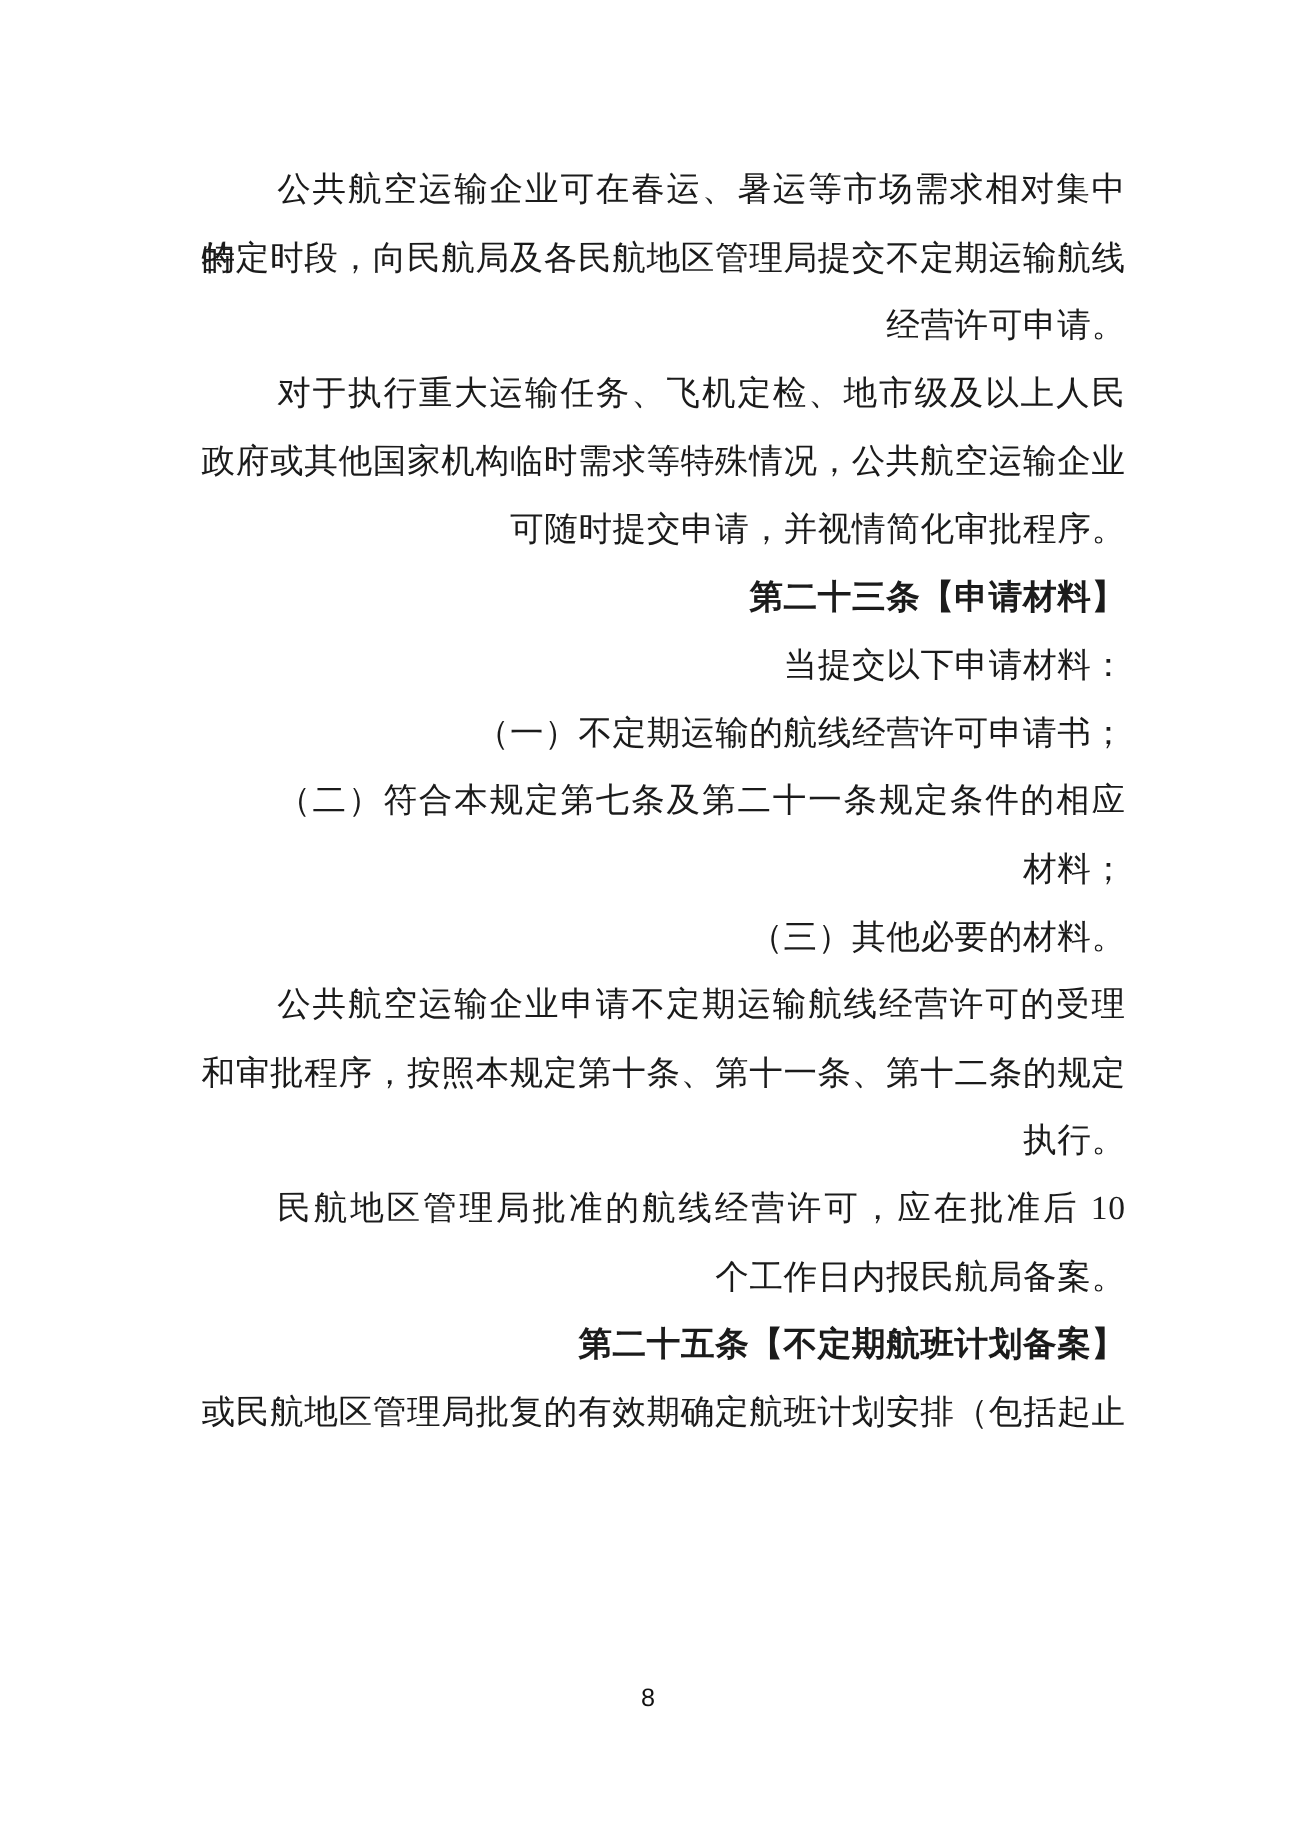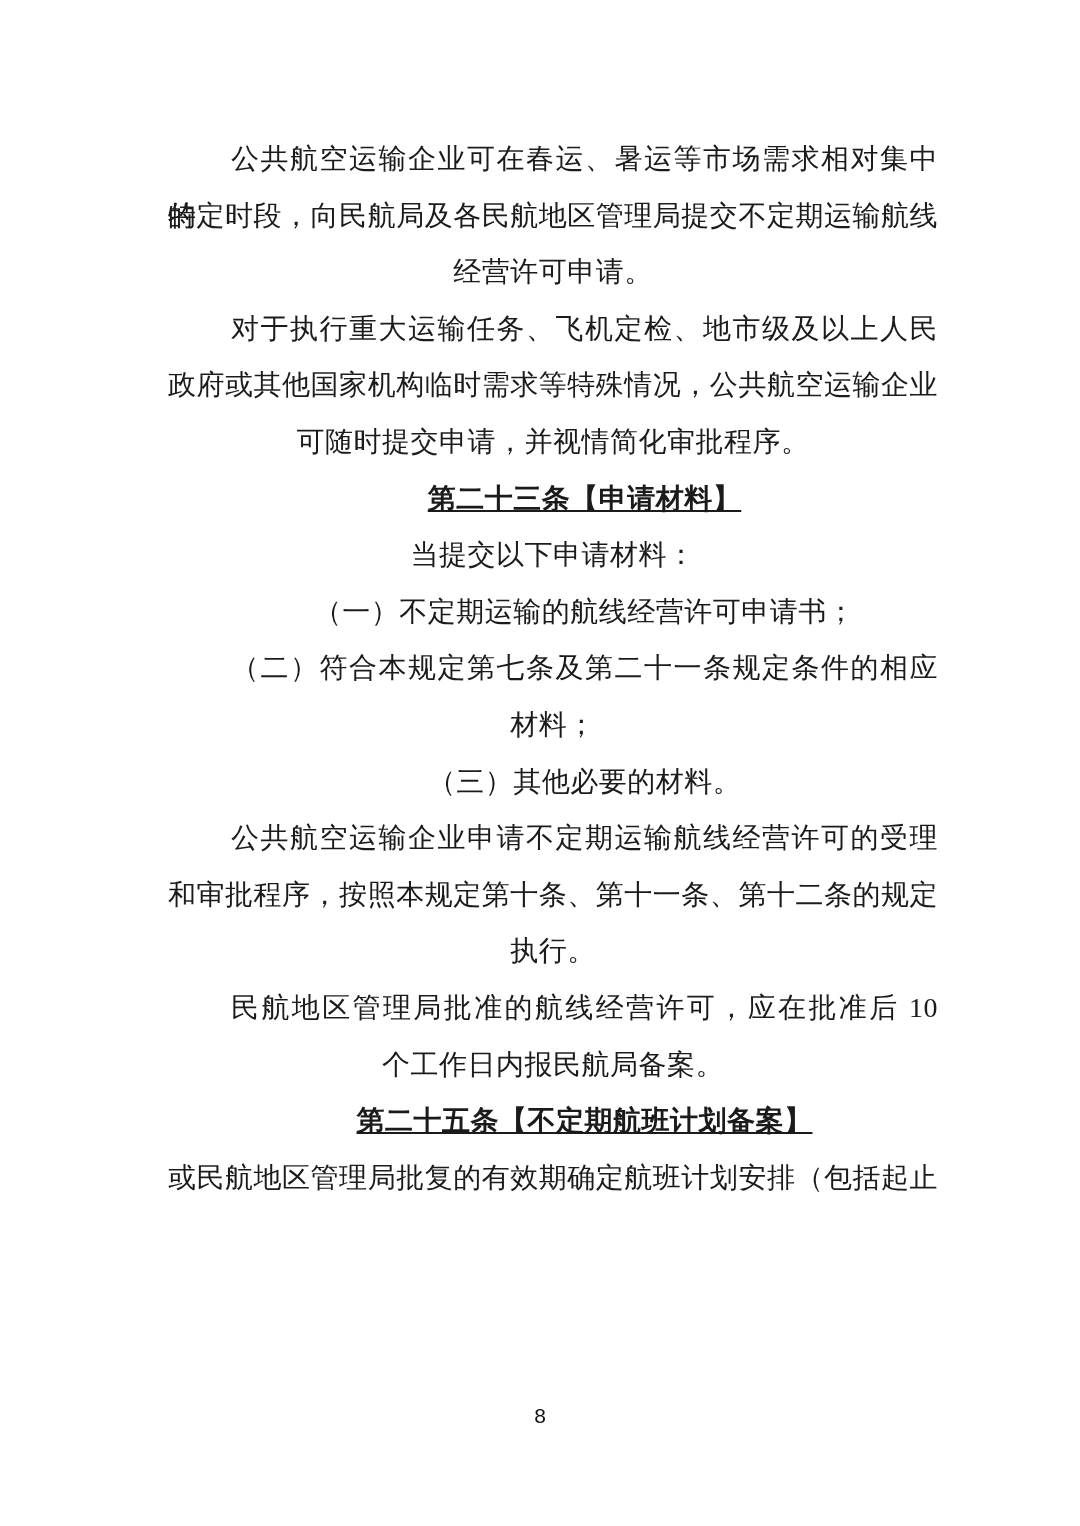--- a/index.html
+++ b/index.html
@@ -20,34 +20,33 @@
     position: absolute;
     left: 168px;
     top: 131px;
     width: 770px;
   }
   .ln {
     font-size: 28px;
     line-height: 56.6px;
     height: 56.6px;
     white-space: nowrap;
-    text-align: center;
+    text-align: right;
     letter-spacing: 0.5px;
   }
   .ln.fill {
     white-space: normal;
     text-align: justify;
     text-align-last: justify;
   }
   .ln.indent {
     text-indent: 63px;
   }
   .ln.bold {
     font-weight: bold;
-    text-decoration: underline;
   }
   .footer {
     position: absolute;
     left: 0;
     right: 0;
     top: 1400px;
     text-align: center;
     font-family: "Liberation Sans", "DejaVu Sans", sans-serif;
     font-size: 21px;
     line-height: 32px;

